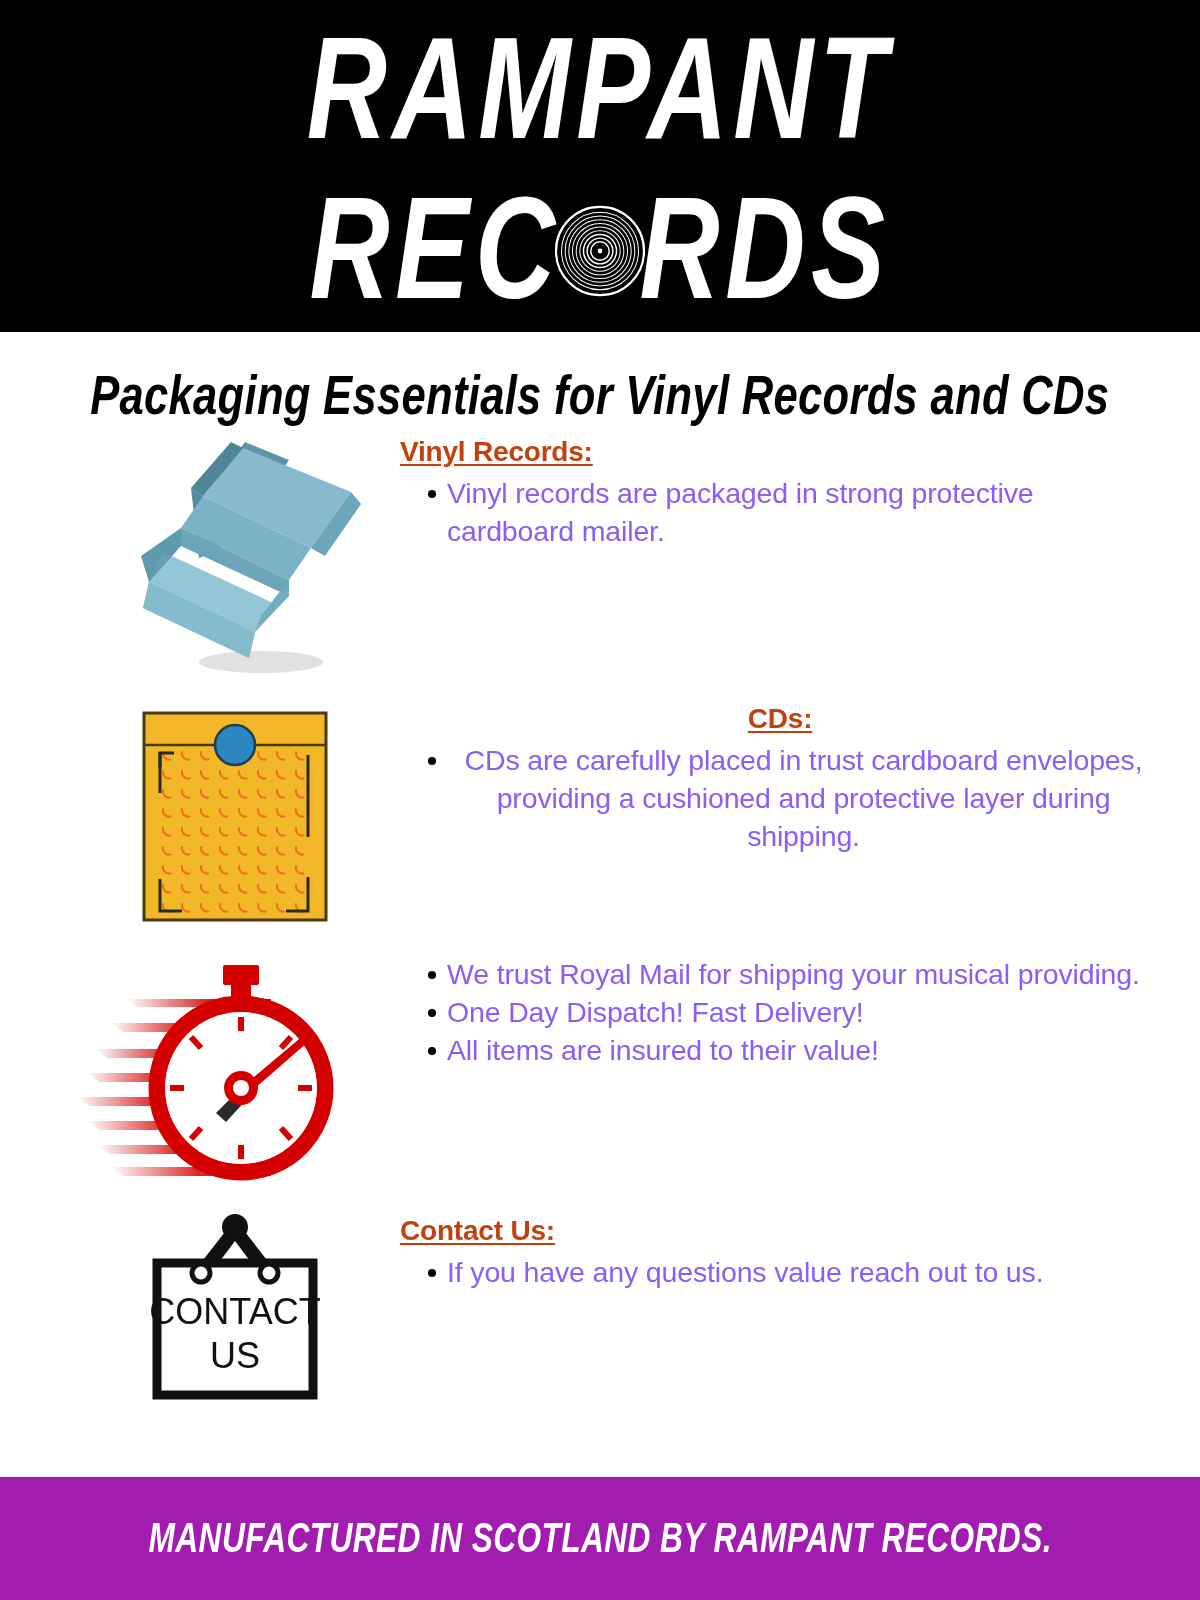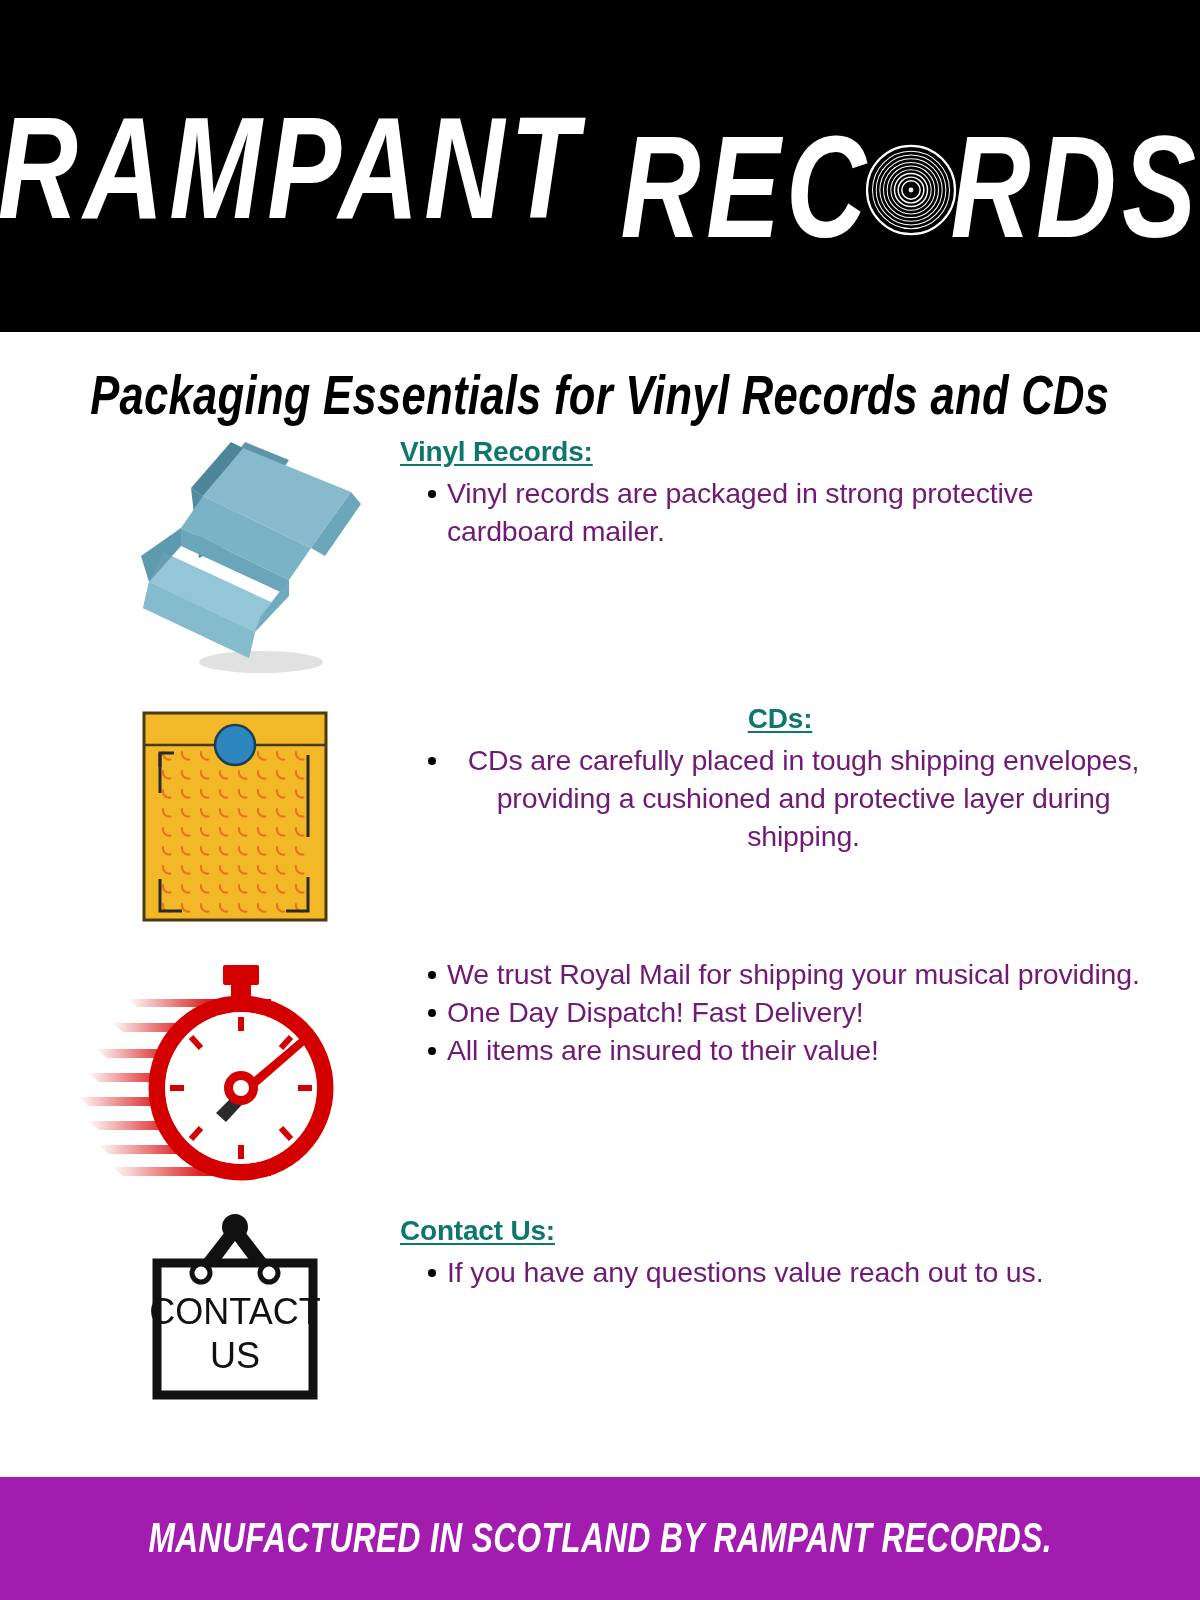--- a/index.html
+++ b/index.html
@@ -8,21 +8,21 @@
     font-family: "Liberation Sans", sans-serif;
     background:#ffffff;
     position:relative;
     overflow:hidden;
   }
 
   
   .header {
     position:absolute; left:0; top:0; width:1200px; height:332px;
     background:#000000;
-    display:flex; flex-direction:row;
+    display:flex; flex-direction:column;
     align-items:center; justify-content:center;
   }
   .brand-line1 {
     color:#ffffff;
     font-family:"Liberation Sans", sans-serif;
     font-weight:bold; font-style:italic;
     font-size:118px; line-height:1.0;
     letter-spacing:6px;
     transform: scaleY(1.22) scaleX(0.94);
     transform-origin:center;
@@ -76,37 +76,37 @@
     width:330px;
     flex:0 0 330px;
     display:flex; align-items:flex-start; justify-content:center;
     position:relative;
   }
   .text-col { flex:1; padding-right:20px; }
 
   .sec-heading {
     font-size:28px;
     font-weight:bold;
-    color:#0f766e;
+    color:#c2410c;
     text-decoration:underline;
     text-underline-offset:3px;
     letter-spacing:-0.2px;
     margin-bottom:6px;
     white-space:nowrap;
   }
   ul.bullets {
     list-style:none;
     margin:0; padding:0;
   }
   ul.bullets li {
     position:relative;
     padding-left:47px;
     font-size:28.5px;
     line-height:1.34;
-    color:#701a75;
+    color:#8b5cf6;
     letter-spacing:-0.15px;
     margin-bottom:0px;
   }
   ul.bullets li::before {
     content:"";
     position:absolute;
     left:28px; top:16px;
     width:8px; height:8px;
     background:#000;
     border-radius:50%;
@@ -229,21 +229,21 @@
       <line x1="20" y1="44" x2="20" y2="84" stroke="#2a2a2a" stroke-width="3"></line>
       <path d="M20 170 L20 202 L42 202" fill="none" stroke="#2a2a2a" stroke-width="3"></path>
       <line x1="168" y1="46" x2="168" y2="128" stroke="#2a2a2a" stroke-width="3"></line>
       <path d="M168 168 L168 202 L146 202" fill="none" stroke="#2a2a2a" stroke-width="3"></path>
       <circle cx="95" cy="36" r="20" fill="#2e86c1" stroke="#1d3f52" stroke-width="2.6"></circle>
     </svg>
   </div>
   <div class="text-col">
     <div class="sec-heading">CDs:</div>
     <ul class="bullets">
-      <li>CDs are carefully placed in tough shipping envelopes, providing a cushioned and protective layer during shipping.</li>
+      <li>CDs are carefully placed in trust cardboard envelopes, providing a cushioned and protective layer during shipping.</li>
     </ul>
   </div>
 </div>
 
 <div class="section" id="sec-royal">
   <div class="art-col">
     <svg class="art-watch" viewBox="0 0 290 235" xmlns="http://www.w3.org/2000/svg">
       <defs>
         <linearGradient id="streak" x1="0" y1="0" x2="1" y2="0">
           <stop offset="0%" stop-color="#d40000" stop-opacity="0"></stop>

